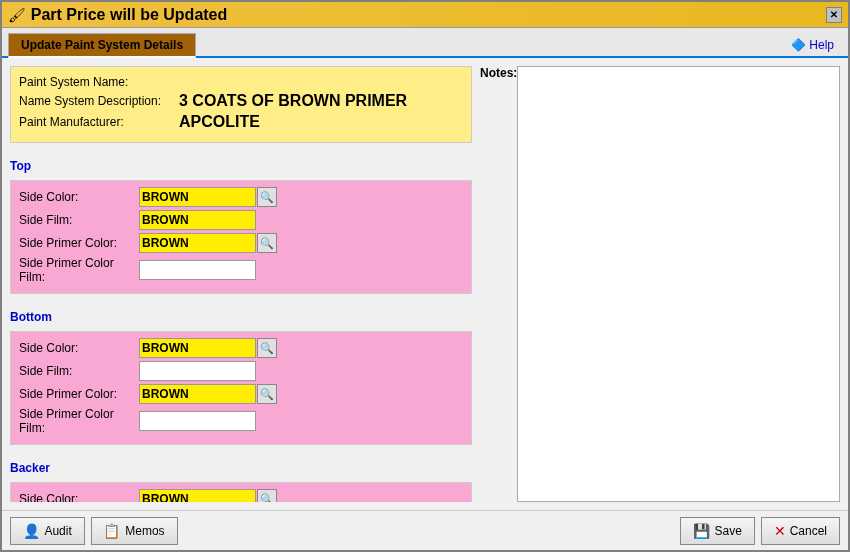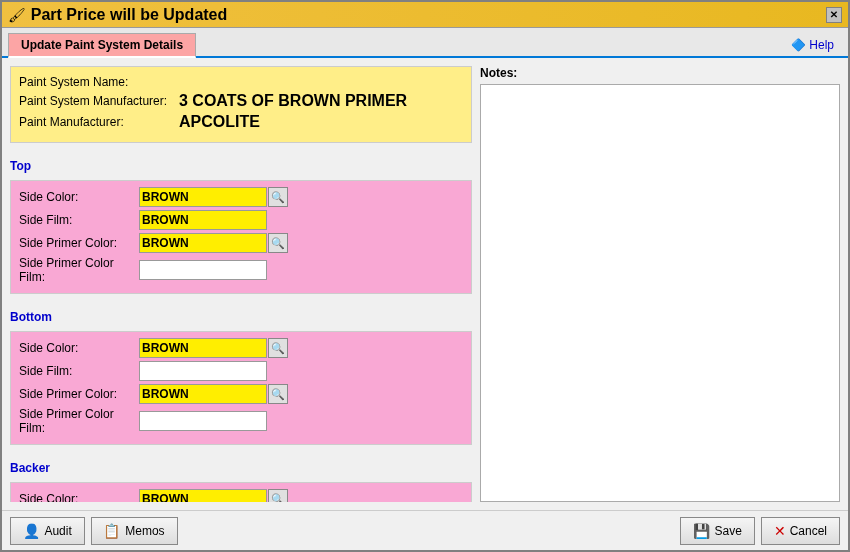--- a/index.html
+++ b/index.html
@@ -37,21 +37,21 @@
     .tab {
       padding: 4px 12px;
       border: 1px solid #aaa;
       background: #e8e8e8;
       cursor: pointer;
       font-size: 12px;
       margin-right: 2px;
       border-bottom: none;
     }
     .tab.active {
-      background: #fca5a5;
+      background: #a16207;
       border-bottom: 2px solid #fff;
       font-weight: bold;
       color: #000;
       z-index: 1;
       margin-bottom: -2px;
     }
     .tab-help {
       margin-left: auto;
       display: flex;
       align-items: center;
@@ -65,21 +65,21 @@
     .content-area {
       display: flex;
       flex: 1;
       overflow: hidden;
       background: #f0f0f0;
       padding: 8px;
       gap: 8px;
     }
 
     .left-panel { flex: 1; display: flex; flex-direction: column; gap: 4px; overflow-y: auto; }
-    .right-panel { width: 360px; display: flex; flex-direction: column; }
+    .right-panel { width: 360px; display: flex; flex-direction: row; }
 
     .info-section {
       background: #ffee88;
       border: 1px solid #ccc;
       padding: 8px;
       margin-bottom: 6px;
     }
     .info-row { display: flex; align-items: center; margin-bottom: 3px; }
     .info-label { width: 160px; color: #000; font-size: 12px; }
     .info-value-green { background: #00e000; padding: 2px 4px; font-weight: bold; font-size: 12px; min-width: 200px; }
@@ -94,21 +94,21 @@
       margin-bottom: 6px;
     }
     .field-row { display: flex; align-items: center; margin-bottom: 3px; }
     .field-label { width: 120px; font-size: 12px; color: #000; }
     .field-input {
       border: 1px solid #999;
       background: #fff;
       height: 20px;
       font-size: 12px;
       padding: 0 2px;
-      width: 128px;
+      width: 117px;
     }
     .field-input-yellow {
       background: #ffee00;
       font-weight: bold;
     }
     .field-input-plain {
       background: #fff;
     }
     .search-btn {
       width: 20px; height: 20px;
@@ -179,21 +179,21 @@
 
   <div class="content-area">
 
     <div class="left-panel">
 
       <div class="info-section">
         <div class="info-row">
           <span class="info-label">Paint System Name:</span>
         </div>
         <div class="info-row">
-          <span class="info-label">Paint System Manufacturer:</span>
+          <span class="info-label">Name System Description:</span>
           <span class="info-value">3 COATS OF BROWN PRIMER</span>
         </div>
         <div class="info-row">
           <span class="info-label">Paint Manufacturer:</span>
           <span class="info-value">APCOLITE</span>
         </div>
       </div>
 
       <div class="section-title">Top</div>
       <div class="section-box">

